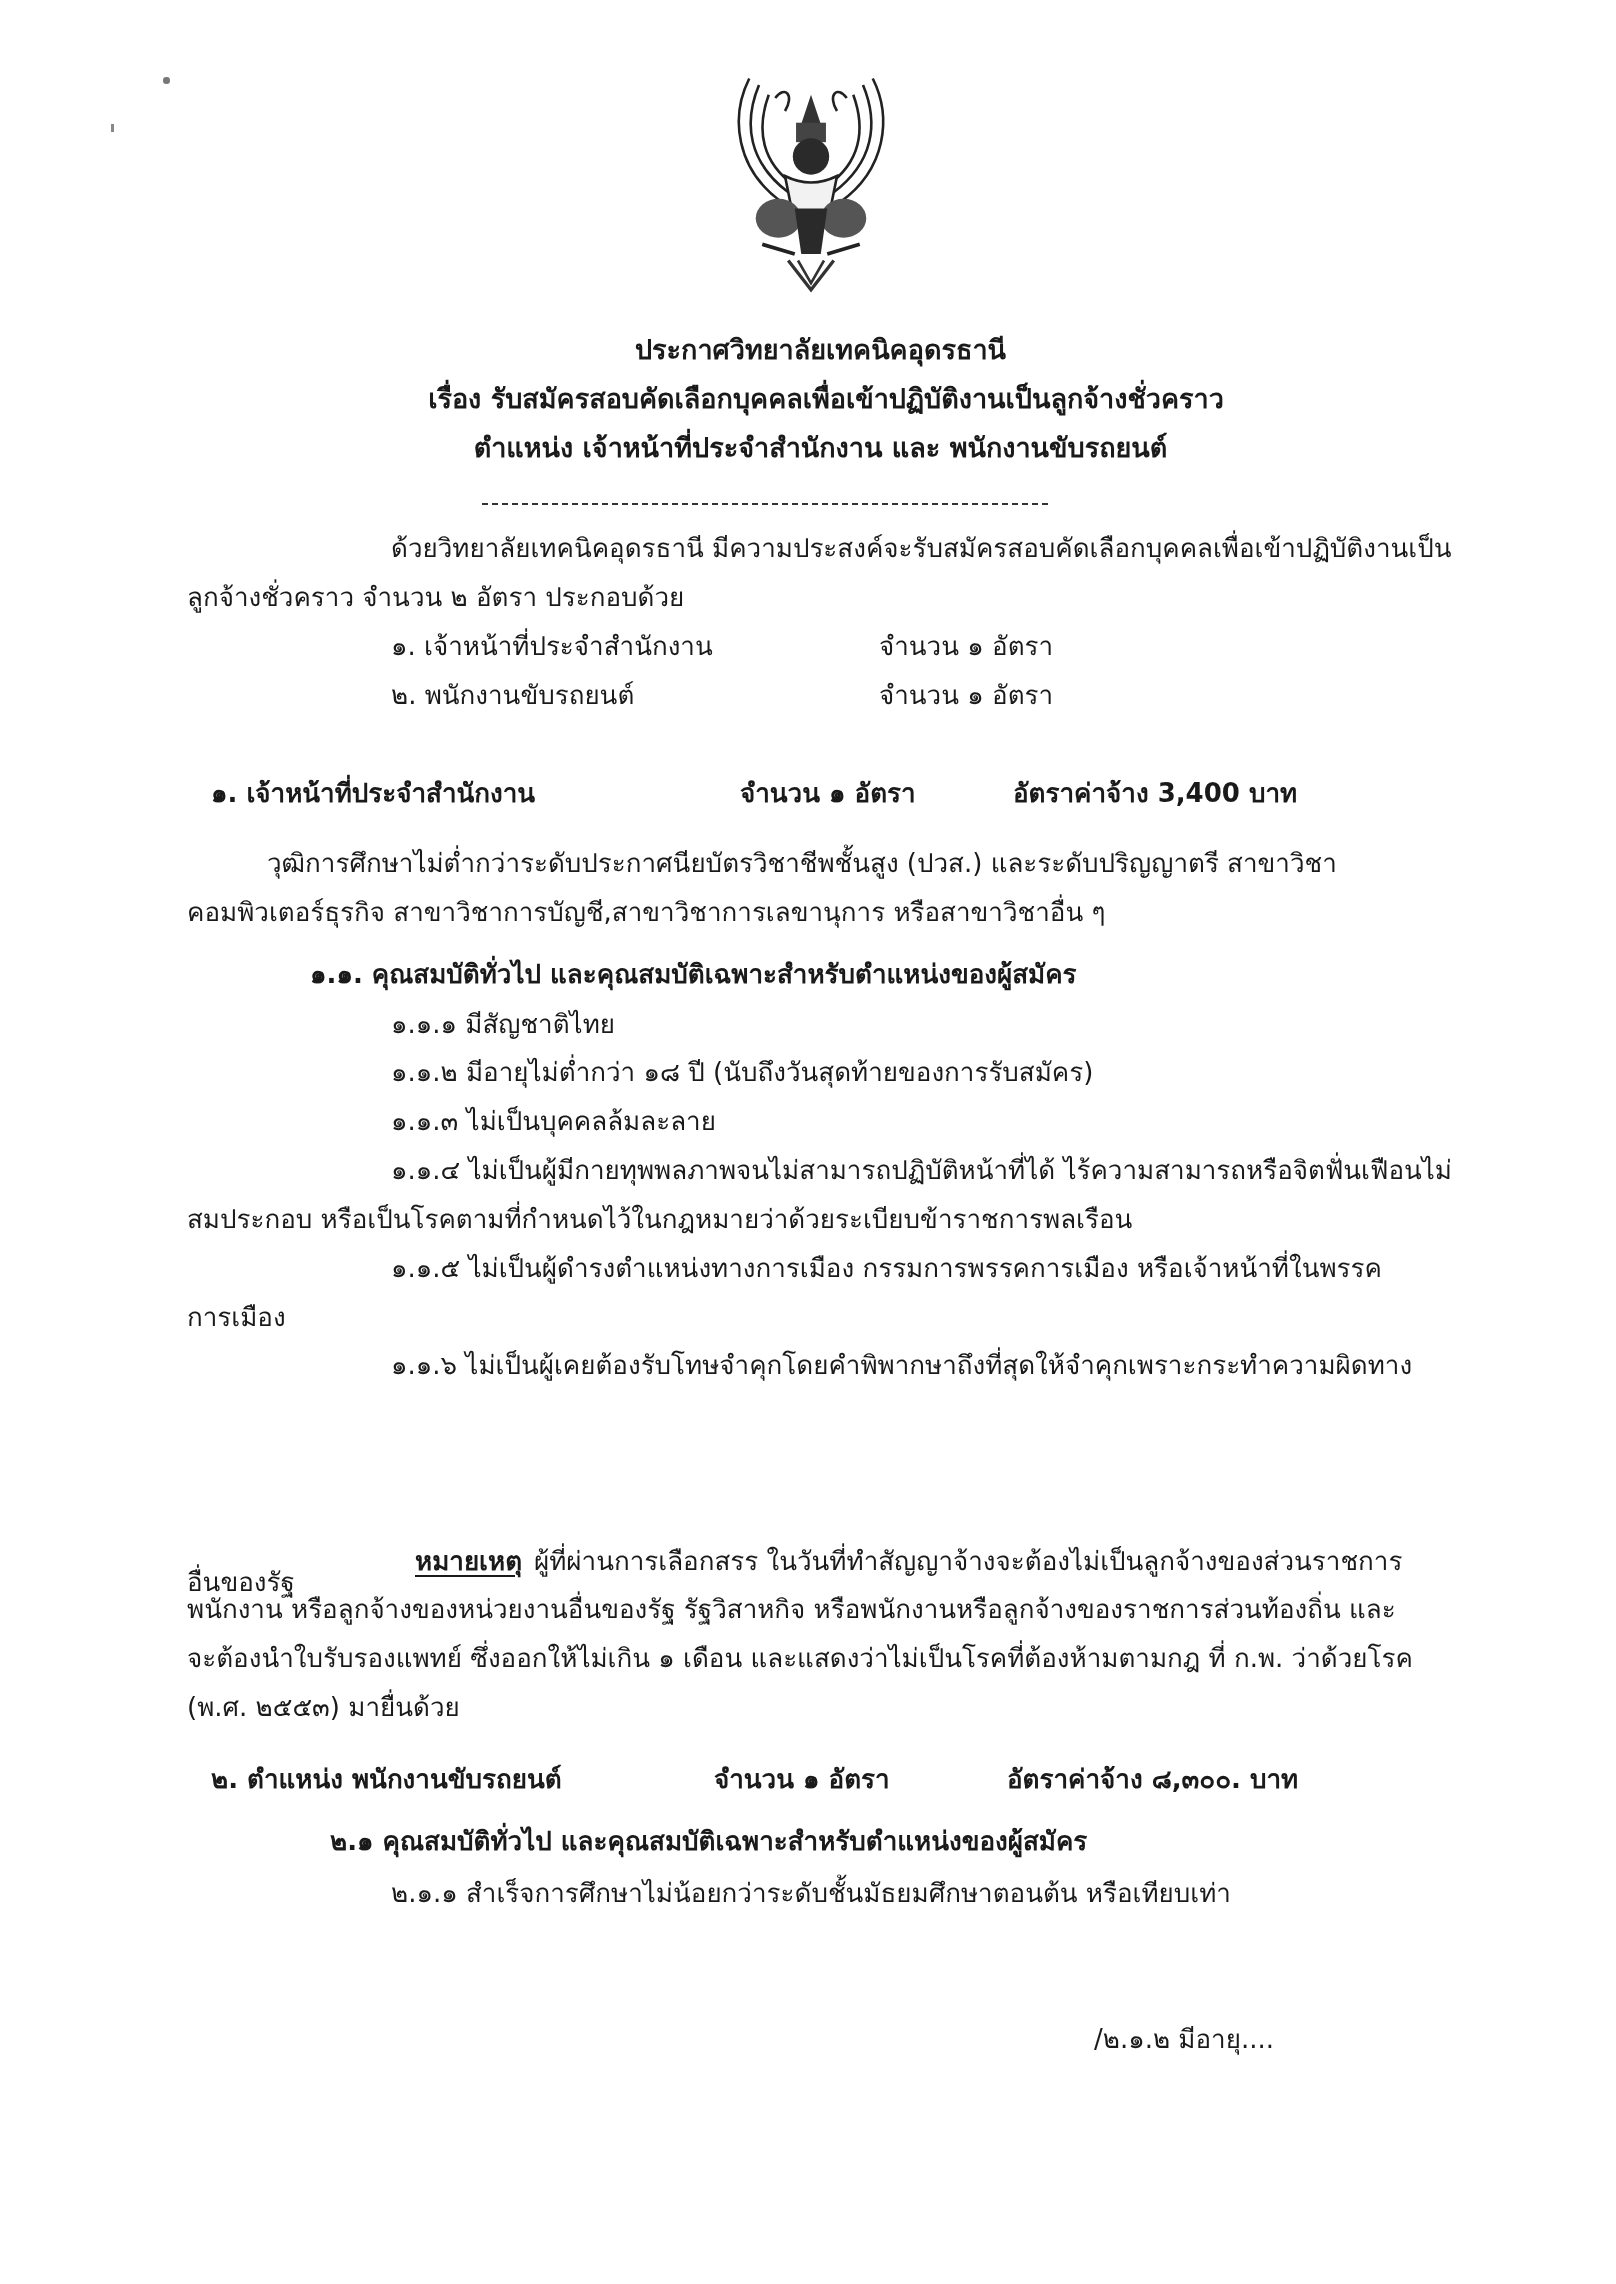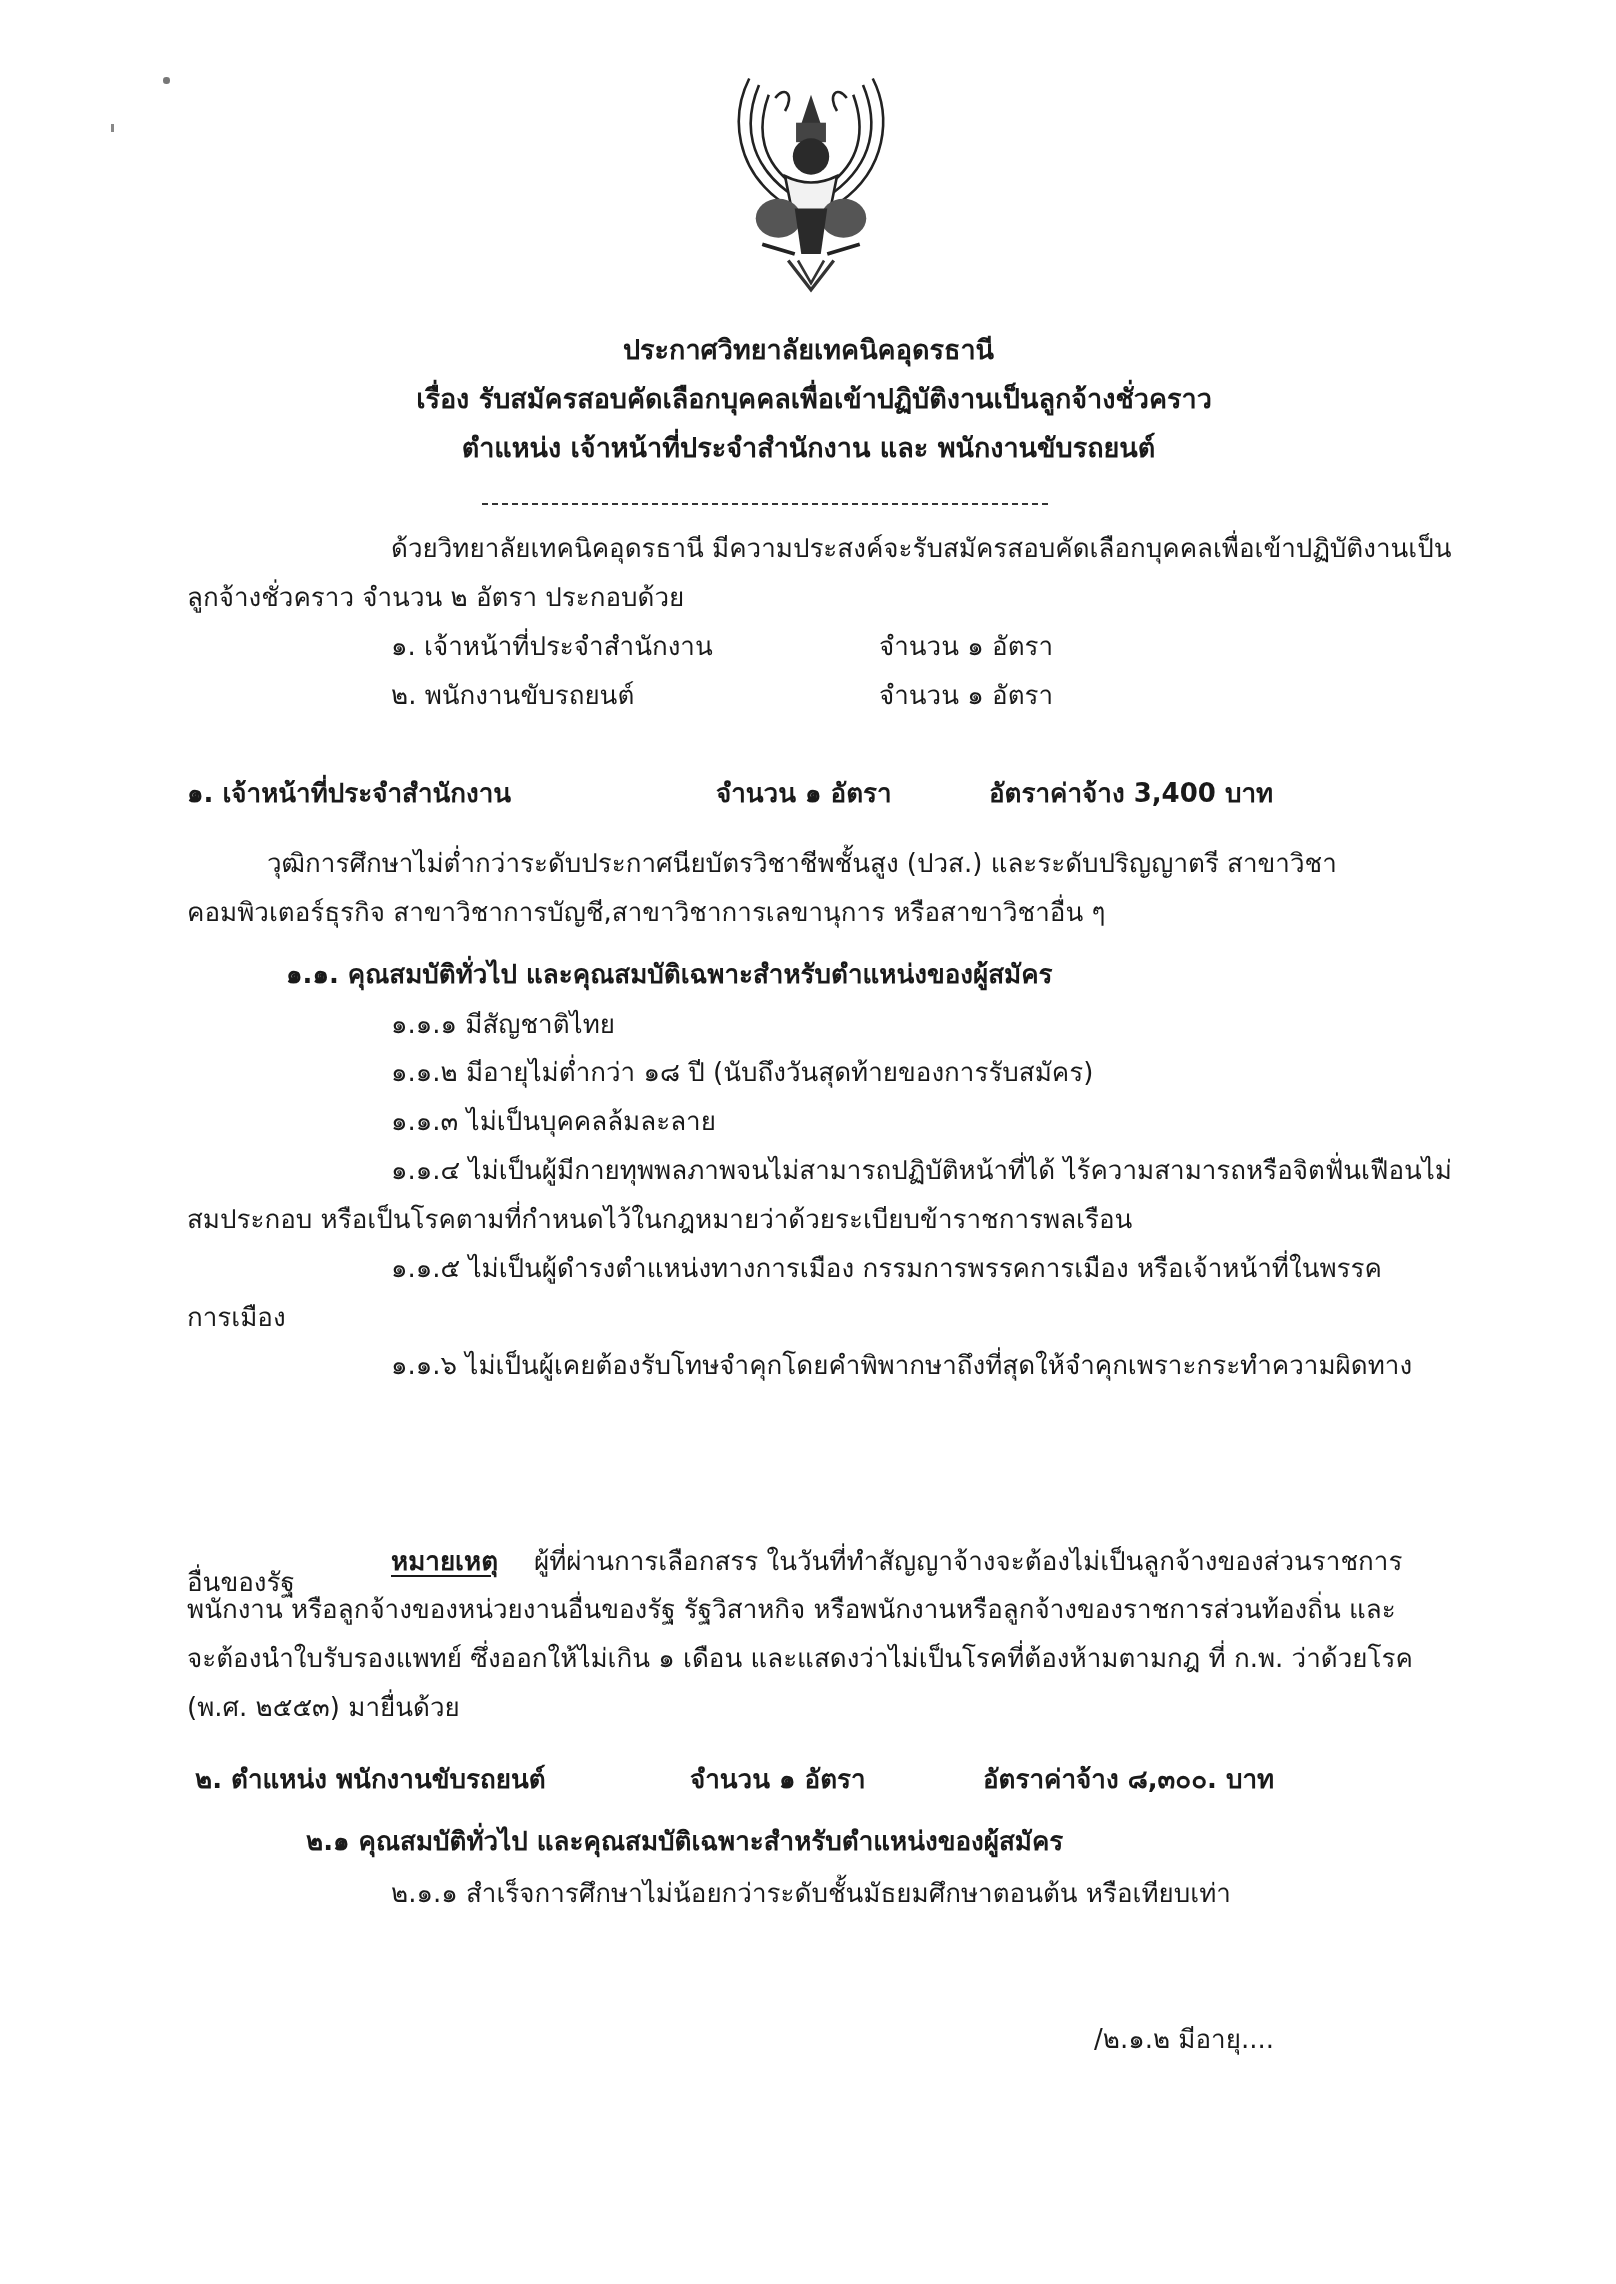--- a/index.html
+++ b/index.html
@@ -3,21 +3,21 @@
 <meta charset="utf-8">
 <style>
   html, body { margin:0; padding:0; background:#ffffff; }
   body {
     width:1617px; height:2284px; position:relative; overflow:hidden;
     font-family:"DejaVu Sans", "Liberation Sans", sans-serif;
     color:#1a1a1a;
   }
   .page { position:absolute; inset:0; }
   .line { position:absolute; white-space:nowrap; font-size:26px; line-height:36px; }
-  .bold { font-weight:bold; }
+  .bold { font-weight:bold;padding-left:24px; }
   .center { left:0; right:0; text-align:center; }
   .u { text-decoration:underline; text-underline-offset:5.2px; }
   .emblem { position:absolute; left:726px; left:723px; top:59px; width:176px; height:234px; }
   .specks { position:absolute; }
   .divider { position:absolute; left:482px; width:566px; top:503px; border-top:2px dashed #333; }
 </style>
 </head>
 <body>
 
 <div class="page">
@@ -84,21 +84,21 @@
   <div class="line" style="top:1299px;left:187px;">การเมือง</div>
   <div class="line" style="top:1347px;left:391px;">๑.๑.๖ ไม่เป็นผู้เคยต้องรับโทษจำคุกโดยคำพิพากษาถึงที่สุดให้จำคุกเพราะกระทำความผิดทาง</div>
   <div class="line" style="top:1564px;left:187px;">อื่นของรัฐ</div>
 
   <div class="line bold u" style="top:1543px;left:391px;">หมายเหตุ</div>
   <div class="line" style="top:1543px;left:534px;">ผู้ที่ผ่านการเลือกสรร ในวันที่ทำสัญญาจ้างจะต้องไม่เป็นลูกจ้างของส่วนราชการ</div>
   <div class="line" style="top:1591px;left:187px;">พนักงาน หรือลูกจ้างของหน่วยงานอื่นของรัฐ รัฐวิสาหกิจ หรือพนักงานหรือลูกจ้างของราชการส่วนท้องถิ่น และ</div>
   <div class="line" style="top:1640px;left:187px;">จะต้องนำใบรับรองแพทย์ ซึ่งออกให้ไม่เกิน ๑ เดือน และแสดงว่าไม่เป็นโรคที่ต้องห้ามตามกฎ ที่ ก.พ. ว่าด้วยโรค</div>
   <div class="line" style="top:1689px;left:187px;">(พ.ศ. ๒๕๕๓)  มายื่นด้วย</div>
 
-  <div class="line bold" style="top:1761px;left:187px;margin-left:8px;">๒. ตำแหน่ง พนักงานขับรถยนต์</div>
+  <div class="line bold" style="top:1761px;left:187px;">๒. ตำแหน่ง พนักงานขับรถยนต์</div>
   <div class="line bold" style="top:1761px;left:690px;">จำนวน  ๑  อัตรา</div>
   <div class="line bold" style="top:1761px;left:983px;">อัตราค่าจ้าง  ๘,๓๐๐. บาท</div>
 
   <div class="line bold" style="top:1823px;left:306px;">๒.๑ คุณสมบัติทั่วไป และคุณสมบัติเฉพาะสำหรับตำแหน่งของผู้สมัคร</div>
   <div class="line" style="top:1875px;left:391px;">๒.๑.๑ สำเร็จการศึกษาไม่น้อยกว่าระดับชั้นมัธยมศึกษาตอนต้น หรือเทียบเท่า</div>
 
   <div class="line" style="top:2021px;left:1094px;">/๒.๑.๒ มีอายุ....</div>
 
 </div>
 

